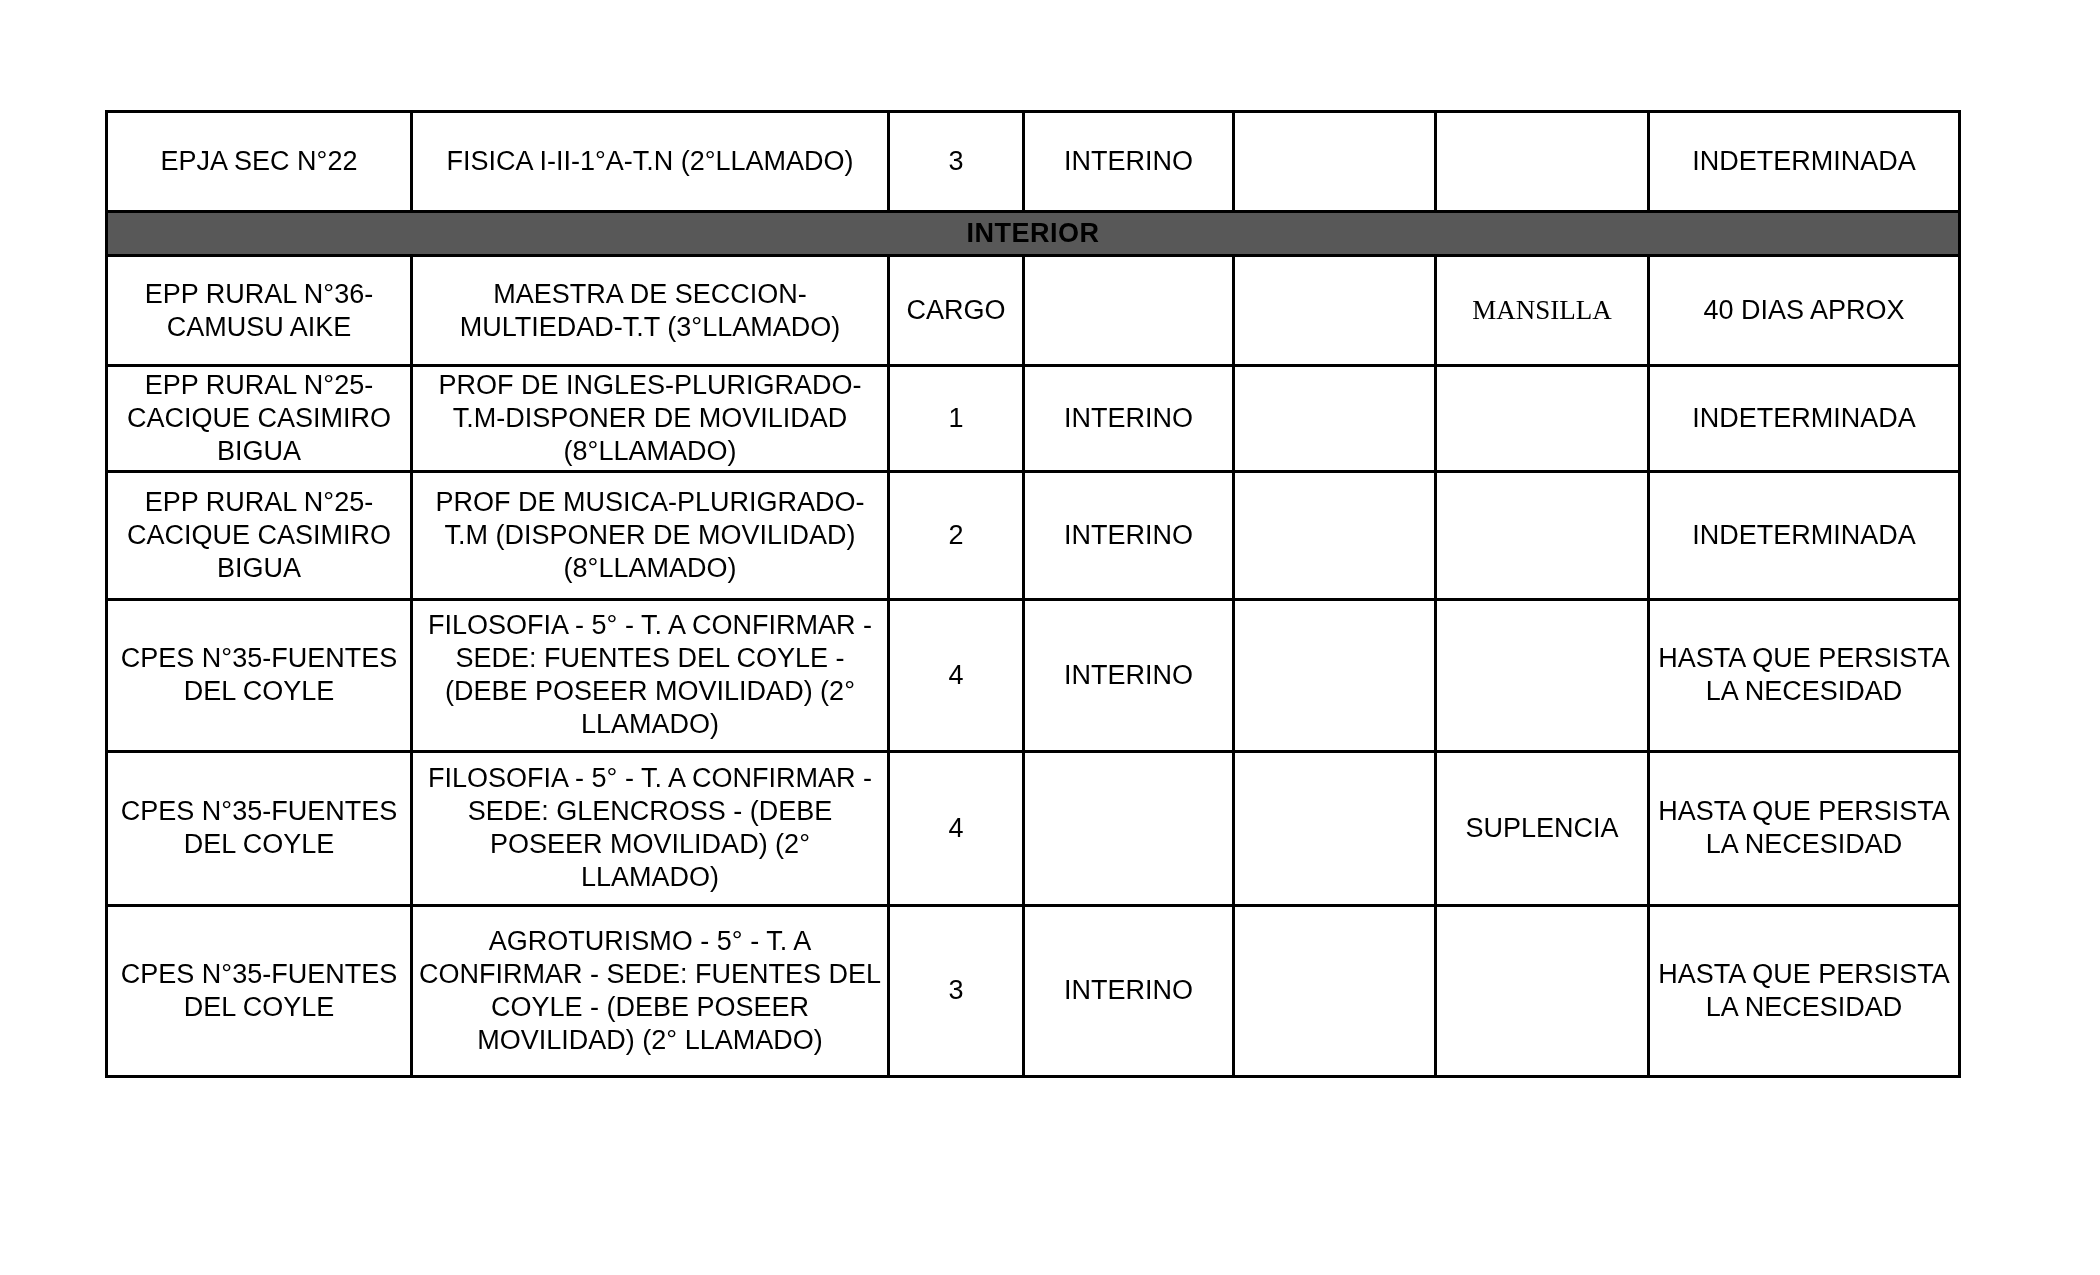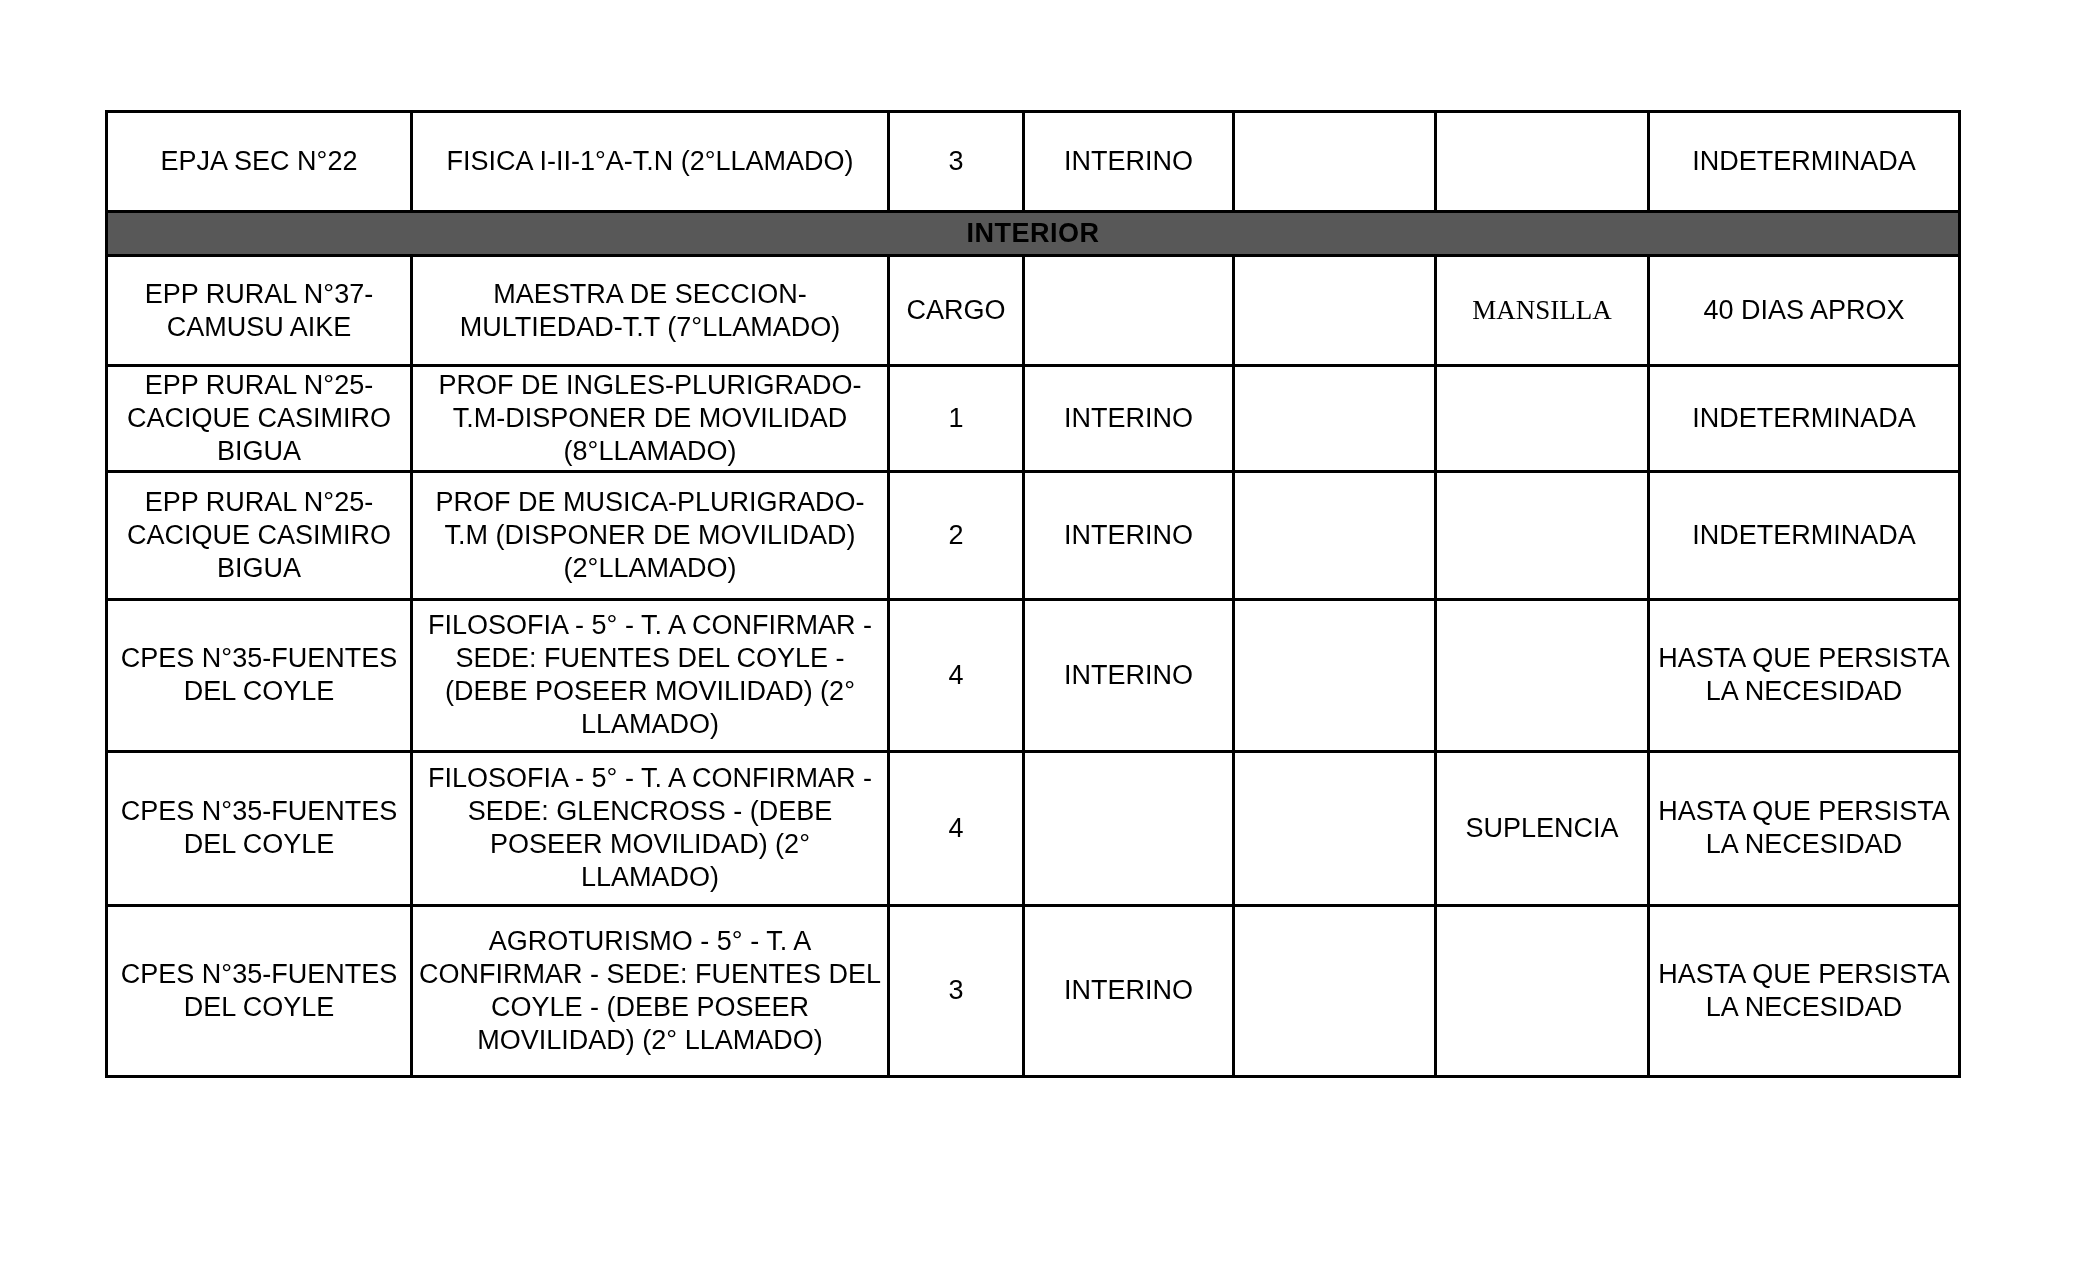--- a/index.html
+++ b/index.html
@@ -87,24 +87,24 @@
       <td></td>
       <td></td>
       <td>INDETERMINADA</td>
     </tr>
 
     <tr class="row-band">
       <td class="band-cell" colspan="7">INTERIOR</td>
     </tr>
 
     <tr class="row-2">
-      <td>EPP RURAL N°37-
+      <td>EPP RURAL N°36-
 CAMUSU AIKE</td>
       <td>MAESTRA DE SECCION-
-MULTIEDAD-T.T (7°LLAMADO)</td>
+MULTIEDAD-T.T (3°LLAMADO)</td>
       <td>CARGO</td>
       <td></td>
       <td></td>
       <td class="name-bottom">MANSILLA</td>
       <td>40 DIAS APROX</td>
     </tr>
 
     <tr class="row-3">
       <td>EPP RURAL N°25-
 CACIQUE CASIMIRO
@@ -118,21 +118,21 @@
       <td></td>
       <td>INDETERMINADA</td>
     </tr>
 
     <tr class="row-4">
       <td>EPP RURAL N°25-
 CACIQUE CASIMIRO
 BIGUA</td>
       <td>PROF DE MUSICA-PLURIGRADO-
 T.M (DISPONER DE MOVILIDAD)
-(2°LLAMADO)</td>
+(8°LLAMADO)</td>
       <td>2</td>
       <td>INTERINO</td>
       <td></td>
       <td></td>
       <td>INDETERMINADA</td>
     </tr>
 
     <tr class="row-5">
       <td>CPES N°35-FUENTES
 DEL COYLE</td>

